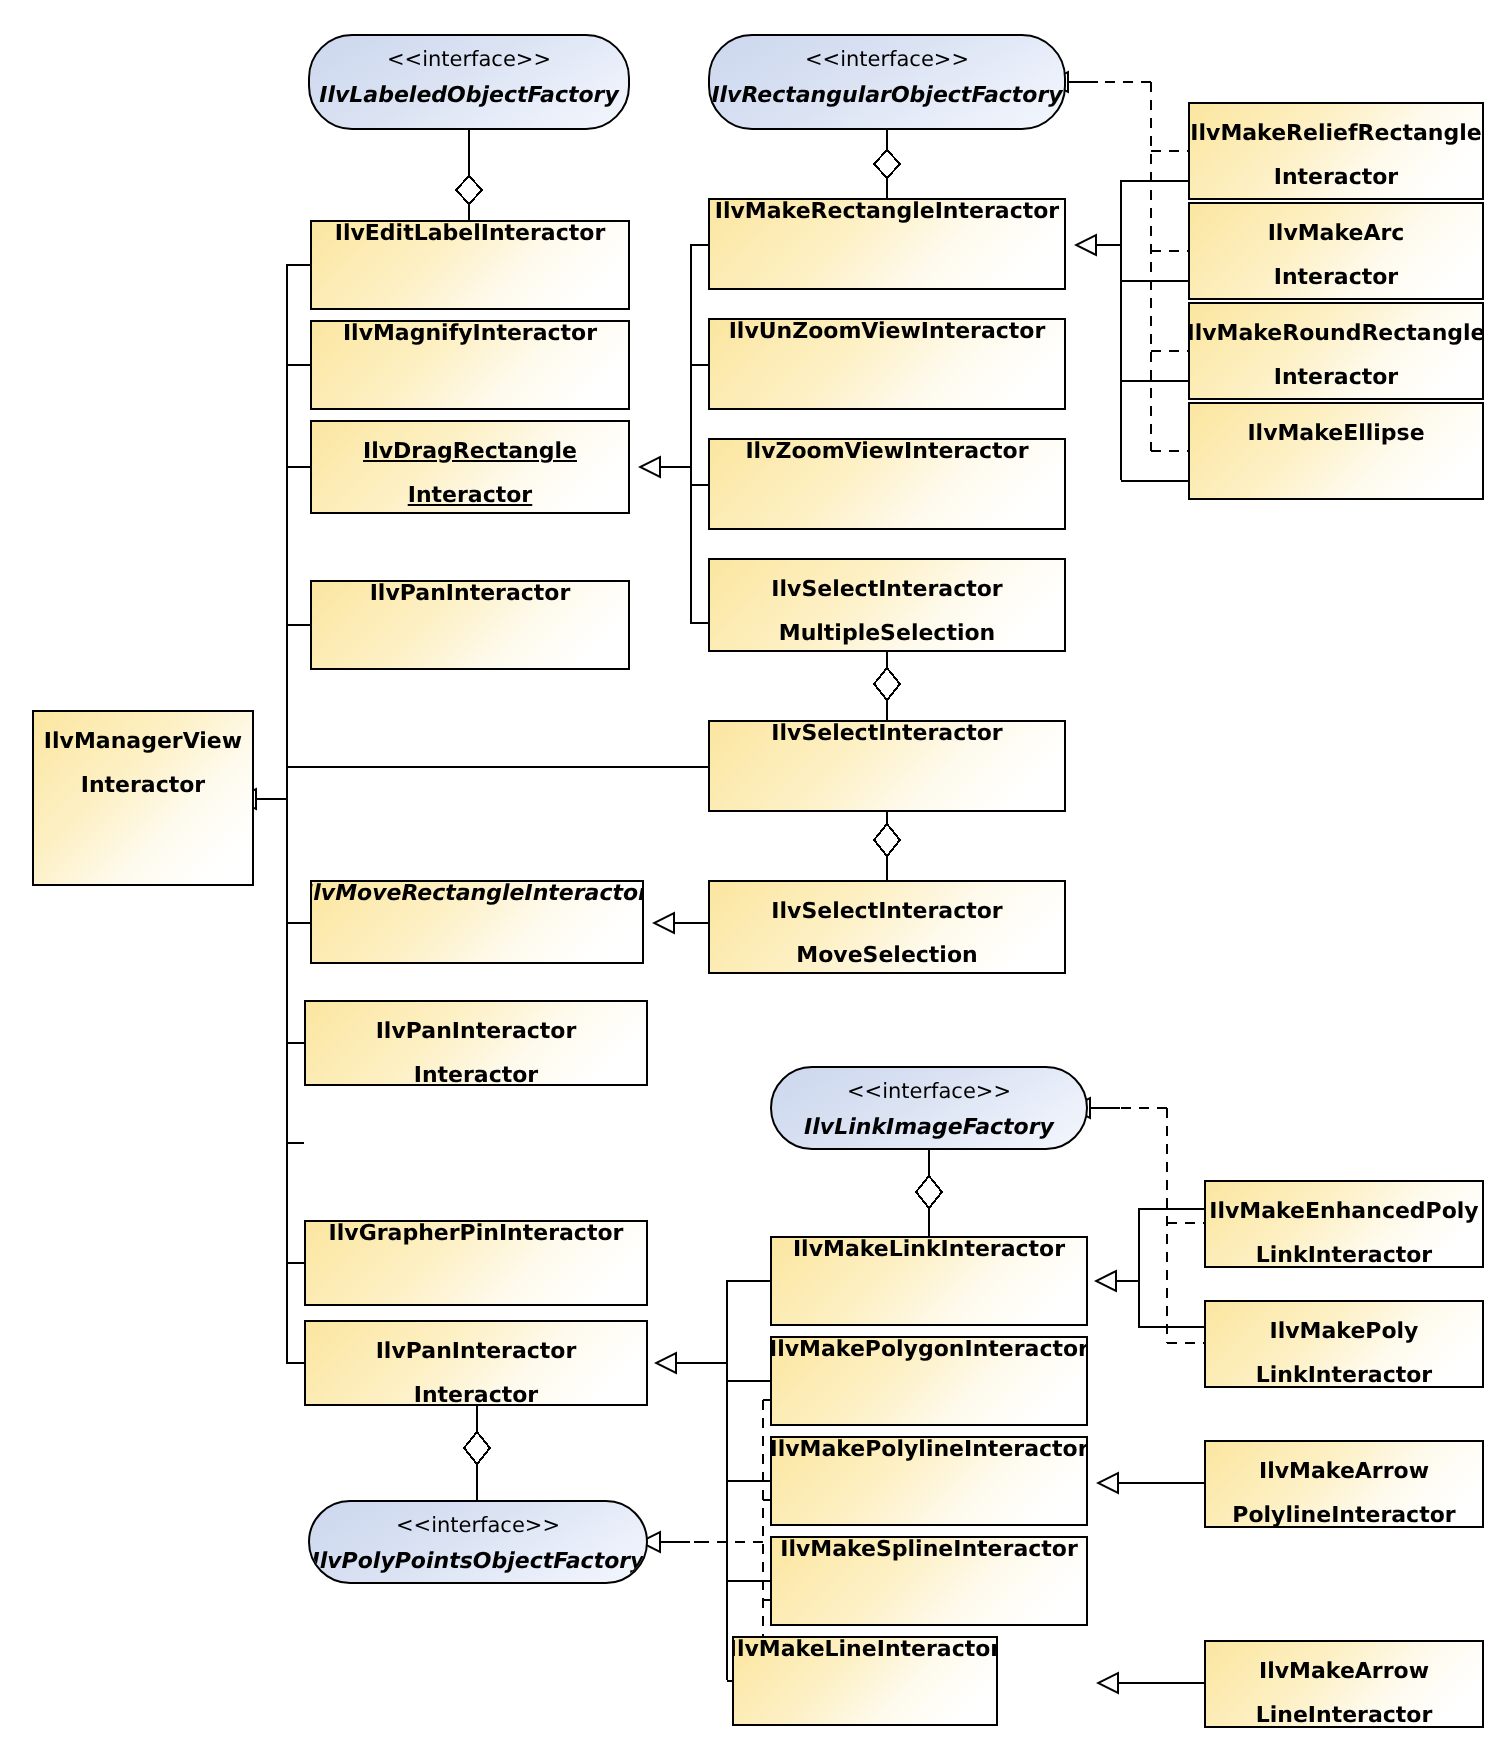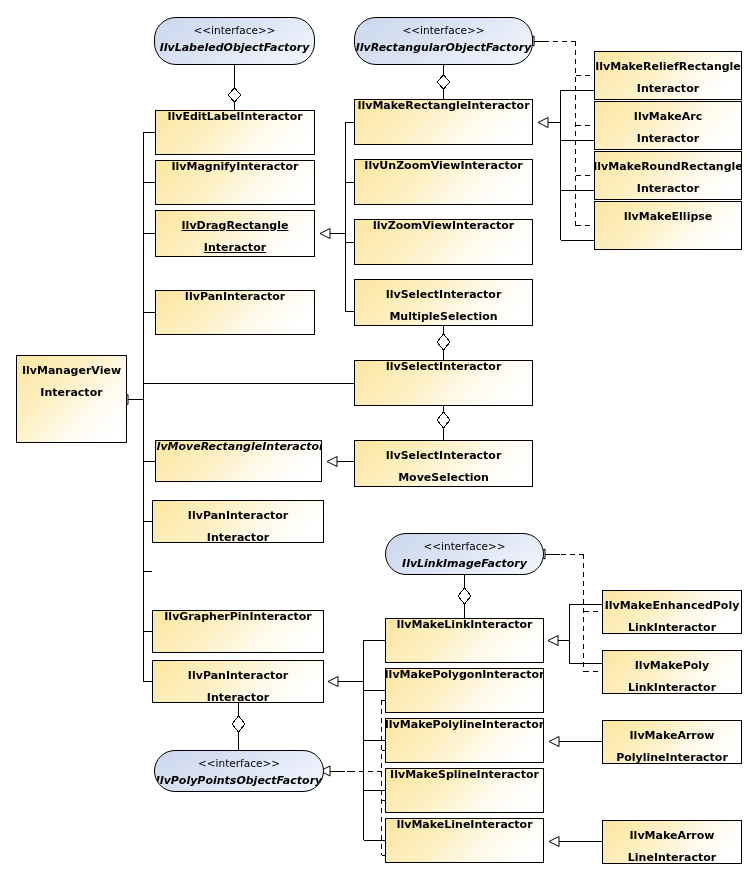--- a/index.html
+++ b/index.html
@@ -332,21 +332,21 @@
         <div class="line">IlvMakeArrow</div>
         <div class="line">PolylineInteractor</div>
       </div>
       <div class="node iface" style="left: 154px; top: 750px; width: 170px; height: 42px;">
         <div class="stereo">&lt;&lt;interface&gt;&gt;</div>
         <div class="iname">IlvPolyPointsObjectFactory</div>
       </div>
       <div class="node klass l1" style="left: 385px; top: 768px; width: 159px; height: 45px;">
         <div class="line">IlvMakeSplineInteractor</div>
       </div>
-      <div class="node klass l1" style="left: 385px; top: 818px; width: 159px; height: 45px;">
+      <div class="node klass l1" style="left: 366px; top: 818px; width: 133px; height: 45px;">
         <div class="line">IlvMakeLineInteractor</div>
       </div>
       <div class="node klass l2" style="left: 602px; top: 820px; width: 140px; height: 44px;">
         <div class="line">IlvMakeArrow</div>
         <div class="line">LineInteractor</div>
       </div>
     </div>
 
 </div>
 

